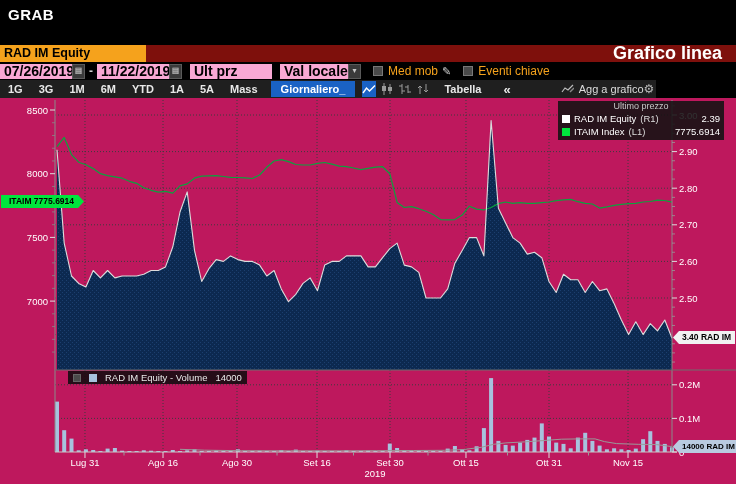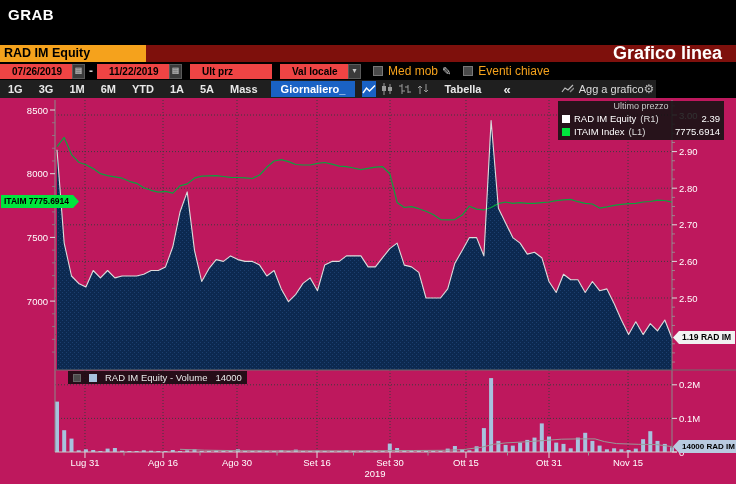--- a/index.html
+++ b/index.html
@@ -12,21 +12,21 @@
 
   
   .row-red{position:absolute;top:45px;left:0;width:736px;height:17px;background:#7e100c;display:flex;align-items:stretch;}
   .ticker-box{width:146px;background:#f5a21c;color:#000;font-size:12.5px;font-weight:bold;line-height:17px;padding-left:4px;box-sizing:border-box;white-space:nowrap;}
   .red-item{color:#fff;font-size:12.5px;font-weight:bold;line-height:17px;padding:0 9px;white-space:nowrap;border-left:1px solid #5c0a08;}
   .red-item .caret{font-size:8px;color:#e8b9b4;margin-left:4px;vertical-align:1px;}
   .red-title{margin-left:auto;color:#fff;font-size:18px;font-weight:bold;line-height:17px;padding-right:14px;white-space:nowrap;}
 
   
   .row-fields{position:absolute;top:62px;left:0;width:736px;height:18px;background:#000;display:flex;align-items:center;}
-  .amber-box{background:#ef4444;color:#000;font-size:10px;font-weight:bold;height:15px;line-height:15px;padding:0 12px;box-sizing:border-box;white-space:nowrap;}
+  .amber-box{background:#f9a8d4;color:#000;font-size:14px;font-weight:bold;height:15px;line-height:15px;padding:0 4px;box-sizing:border-box;white-space:nowrap;}
   .date-box{width:72px;}
   .field-box{width:82px;margin-left:8px;}
   .curr-box{width:68px;margin-left:8px;}
   .mini-btn{width:13px;height:15px;background:#3a3a3a;border:1px solid #5a5a5a;box-sizing:border-box;color:#c9c9c9;font-size:8px;line-height:12px;text-align:center;}
   .dash{color:#ccc;font-size:12px;margin:0 4px;font-weight:bold;}
   .checkbox{width:10px;height:10px;background:#4a4a4a;border:1px solid #787878;box-sizing:border-box;margin:0 5px 0 12px;}
   .amber-label{color:#f5a21c;font-size:12px;white-space:nowrap;}
   .pencil{color:#c9c9c9;font-size:11px;margin-left:4px;}
 
   
@@ -47,21 +47,21 @@
 
   .legend{position:absolute;left:558px;top:3px;width:166px;background:rgba(18,18,18,.88);padding:0 4px 2px 4px;box-sizing:border-box;}
   .legend-title{color:#c8c8c8;font-size:9px;text-align:center;line-height:11px;}
   .legend-row{display:flex;align-items:center;height:13px;}
   .sq{width:8px;height:8px;margin-right:4px;flex:none;}
   .legend-name{color:#fff;font-size:9.5px;white-space:nowrap;}
   .legend-scale{color:#ddd;font-size:9.5px;margin-left:4px;flex:1;}
   .legend-val{color:#fff;font-size:9.5px;text-align:right;white-space:nowrap;}
 
   .tag{position:absolute;font-size:8.5px;font-weight:bold;color:#000;height:13px;line-height:13px;white-space:nowrap;}
-  .tag-pt-right{clip-path:polygon(0 0,calc(100% - 6px) 0,100% 50%,calc(100% - 6px) 100%,0 100%);padding:0 10px 0 3px;}
+  .tag-pt-right{clip-path:polygon(0 0,calc(100% - 6px) 0,100% 50%,calc(100% - 6px) 100%,0 100%);padding:0 10px 0 8px;}
   .tag-pt-left{clip-path:polygon(6px 0,100% 0,100% 100%,6px 100%,0 50%);padding:0 4px 0 9px;}
 
   .vol-legend{position:absolute;left:68px;top:273px;display:flex;align-items:center;background:rgba(12,12,12,.85);padding:1px 5px;gap:8px;}
   .vol-legend .dimsq{width:8px;height:8px;background:#4a4a4a;border:1px solid #666;box-sizing:border-box;}
   .vol-legend .txt{color:#e8e8e8;font-size:9.5px;white-space:nowrap;}
 </style>
 </head>
 <body>
 
 <div class="screen">
@@ -366,21 +366,21 @@
           <div class="legend-row">
             <span class="sq" style="background: rgb(0, 229, 61);"></span>
             <span class="legend-name">ITAIM Index</span>
             <span class="legend-scale">(L1)</span>
             <span class="legend-val">7775.6914</span>
           </div>
         </div>
     </div>
 
     <div class="tag tag-pt-right" id="tag-itaim" style="left: 1px; background: rgb(0, 229, 61); top: 97px;">ITAIM 7775.6914</div>
-    <div class="tag tag-pt-left" id="tag-rad" style="left: 673px; background: rgb(242, 242, 242); top: 233px;">1.19 RAD IM</div>
+    <div class="tag tag-pt-left" id="tag-rad" style="left: 673px; background: rgb(242, 242, 242); top: 233px;">3.40 RAD IM</div>
     <div class="tag tag-pt-left" id="tag-vol" style="left: 673px; background: rgb(185, 203, 224); font-size: 8px; top: 342px;">14000 RAD IM</div>
 
     <div class="vol-legend">
       <span class="dimsq"></span>
       <span class="sq" style="background:#a7c2de;margin:0;"></span>
       <span class="txt">RAD IM Equity - Volume</span>
       <span class="txt">14000</span>
     </div>
   </div>
 </div>

